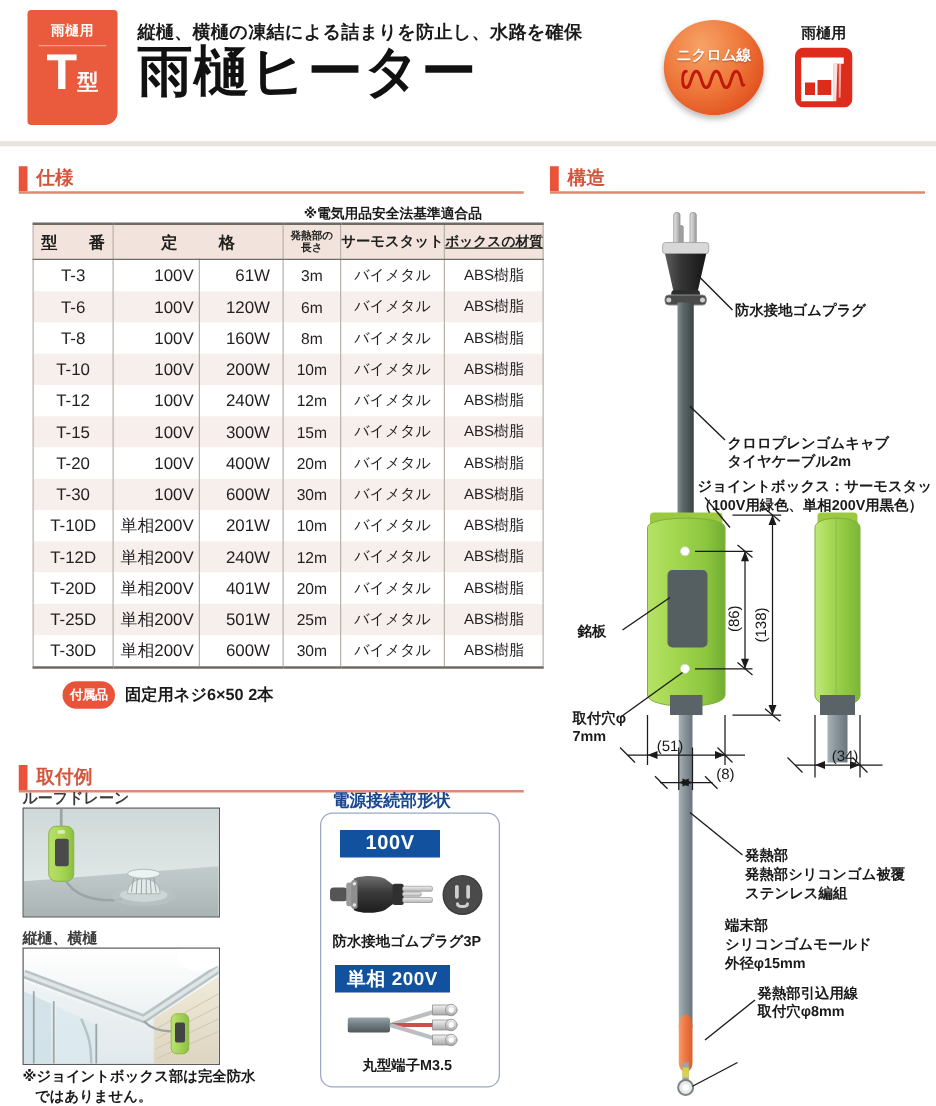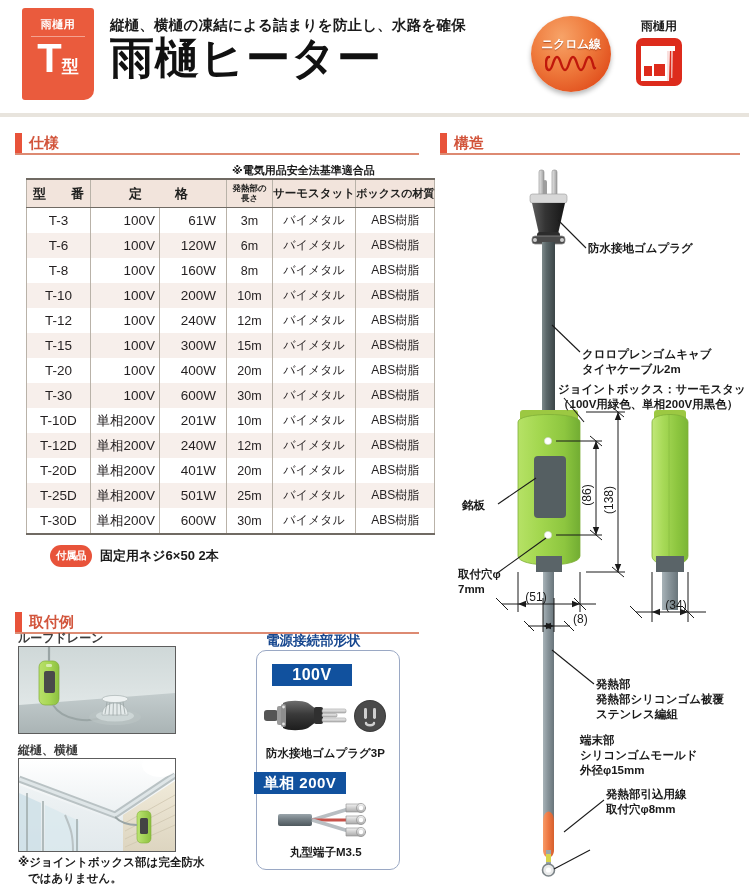--- a/index.html
+++ b/index.html
@@ -51,21 +51,21 @@
   #gutter-icon{width:46px;height:48px;margin:0 auto;}
   #header-rule{position:absolute;left:0;top:113px;width:749px;height:4px;background:#e8e4dd;}
 
   
   .sec-head{position:absolute;height:22px;}
   .sec-head .bar{position:absolute;left:0;top:0;width:7px;height:20px;background:#e8533a;}
   .sec-head .txt{position:absolute;left:14px;top:0px;font-size:15px;font-weight:bold;color:#d2553c;line-height:20px;}
   .sec-head .rule{position:absolute;left:0;bottom:0;height:2px;background:#dd8a72;}
 
   
-  #spec-note{position:absolute;left:232px;top:163px;font-size:11px;font-weight:bold;color:#1a1a1a;}
+  #spec-note{position:absolute;left:243px;top:163px;font-size:11px;font-weight:bold;color:#1a1a1a;}
   #spec-table{position:absolute;left:26px;top:178px;border-collapse:collapse;font-size:13px;}
   #spec-table th,#spec-table td{
     border-left:1px solid #b9b2a8;border-right:1px solid #b9b2a8;
     text-align:center;padding:0;height:25px;white-space:nowrap;
   }
   #spec-table thead th{
     background:#f2e4dc;font-weight:bold;font-size:13px;color:#20201f;
     border-top:2px solid #706a63;border-bottom:1px solid #706a63;height:27px;
   }
   #spec-table thead th.small{font-size:8.5px;line-height:1.15;font-weight:bold;}
@@ -75,21 +75,21 @@
   #spec-table td.model{width:58px;font-size:13.5px;margin-left:23px;}
   #spec-table td.volt{width:64px;text-align:right;padding-right:4px;font-size:13.5px;}
   #spec-table td.watt{width:56px;text-align:right;padding-right:10px;font-size:13.5px;}
   #spec-table td.len{width:45px;font-size:12.5px;}
   #spec-table td.thermo{width:68px;font-size:12px;}
   #spec-table td.mat{width:76px;font-size:12px;}
   #spec-table th.model{width:58px;}
   #spec-table th.rating{width:120px;letter-spacing:10px;text-indent:10px;}
   #spec-table th.len{width:45px;}
   #spec-table th.thermo{width:68px;font-size:11.5px;}
-  #spec-table th.mat{width:76px;font-size:11px;}
+  #spec-table th.mat{width:76px;font-size:11px;text-decoration:underline;}
   #spec-table th.model{letter-spacing:6px;text-indent:6px;}
 
   
   #accessory{position:absolute;left:50px;top:545px;display:flex;align-items:center;}
   #accessory-badge{
     width:42px;height:22px;border-radius:11px;background:#e8533a;color:#fff;
     font-size:10.5px;font-weight:bold;display:flex;align-items:center;justify-content:center;
     letter-spacing:-.5px;
   }
   #accessory-text{margin-left:8px;font-size:13px;font-weight:bold;color:#1a1a1a;}
@@ -103,21 +103,21 @@
   #power-panel{
     position:absolute;left:256px;top:650px;width:142px;height:218px;
     border:1.5px solid #9aa8c4;border-radius:10px;background:#ffffff;
   }
   #power-title{position:absolute;left:266px;top:632px;font-size:13.5px;font-weight:bold;color:#17478f;}
   .volt-chip{
     position:absolute;background:#11519e;color:#ffffff;font-weight:bold;
     display:flex;align-items:center;justify-content:center;letter-spacing:.5px;
   }
   #chip-100v{left:272px;top:664px;width:80px;height:22px;font-size:16px;}
-  #chip-200v{left:254px;top:772px;width:92px;height:22px;font-size:15px;}
+  #chip-200v{left:268px;top:772px;width:92px;height:22px;font-size:15px;}
   .plug-caption{position:absolute;font-size:11.5px;font-weight:bold;color:#1a1a1a;white-space:nowrap;}
   #cap-100v{left:266px;top:746px;}
   #cap-200v{left:290px;top:845px;}
 
   
   #structure-svg{position:absolute;left:440px;top:160px;}
   .dim-txt{font-size:12px;fill:#1a1a1a;font-family:"Liberation Sans",sans-serif;}
   .lead-txt{font-size:11.5px;fill:#1a1a1a;font-family:"Liberation Sans",sans-serif;font-weight:bold;}
 </style>
 </head>

